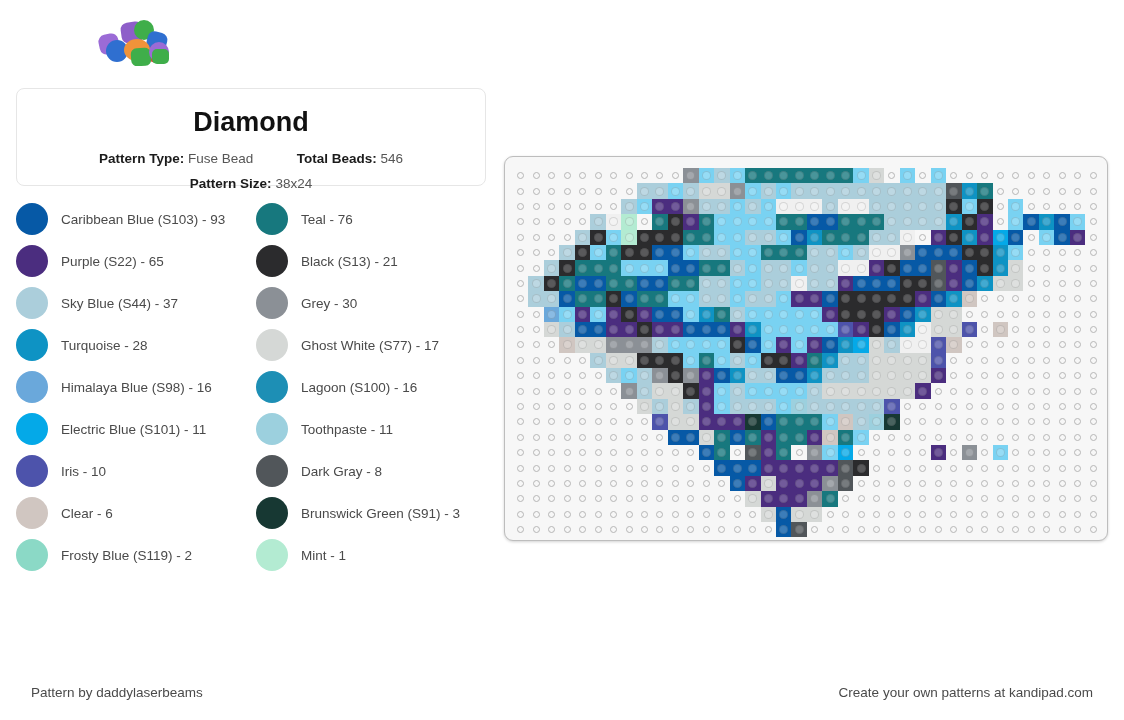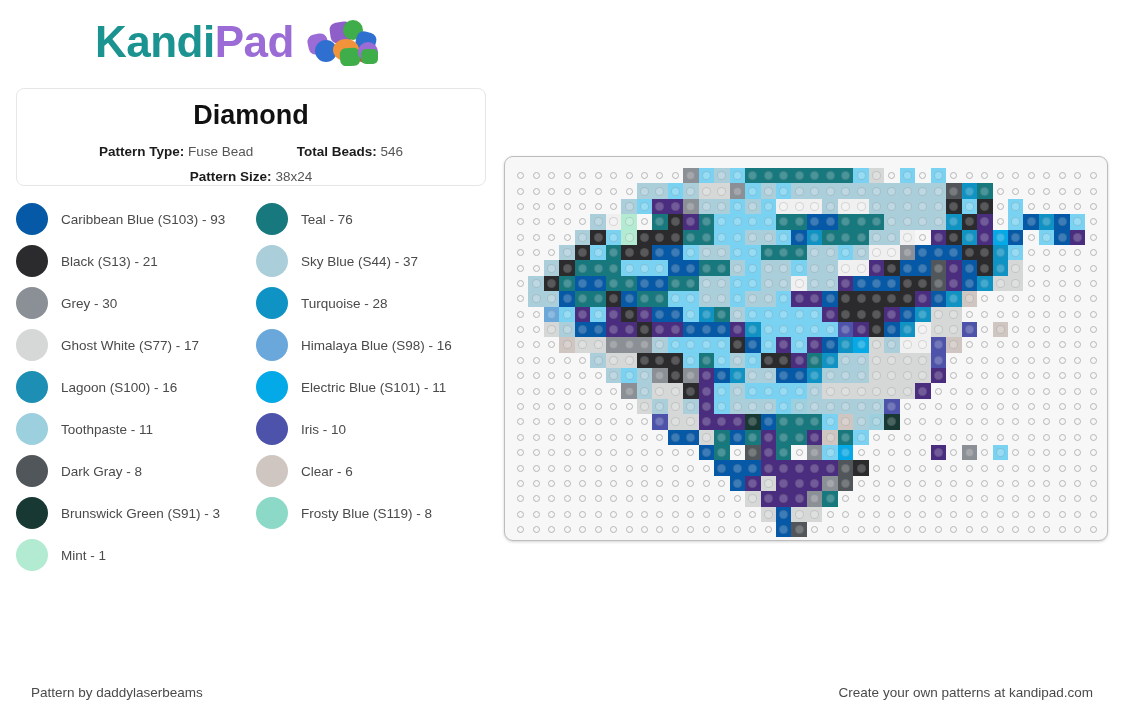--- a/index.html
+++ b/index.html
@@ -47,21 +47,21 @@
     border: 1px solid #e6e6e6;
     border-radius: 8px;
     background: #fff;
     text-align: center;
     padding-top: 11px;
   }
   .pattern-title {
     font-size: 27px;
     font-weight: 700;
     color: #111;
-    margin: 0 0 9px 0;
+    margin: 7px 0 9px 0;
     line-height: 1.15;
   }
   .meta-row {
     font-size: 13.5px;
     color: #555;
     line-height: 1.85;
   }
   .meta-row .lbl {
     font-weight: 700;
     color: #1b1b1b;
@@ -161,23 +161,20 @@
     right: 31px;
     top: 685px;
     font-size: 13.5px;
     color: #4a4a4a;
   }
 </style>
 </head>
 <body>
 
 <div class="logo-wrap">
-  <div class="logo-text">
-    <span class="logo-kandi">Kandi</span><span class="logo-pad">Pad</span>
-  </div>
   <svg class="logo-beads" viewBox="0 0 78 48">
     <rect x="4" y="16" width="20" height="20" rx="7" fill="#9b6bd6" transform="rotate(-12 14 26)"></rect>
     <rect x="26" y="4" width="22" height="21" rx="7" fill="#8e5ec9" transform="rotate(-8 37 14)"></rect>
     <circle cx="49" cy="12" r="10" fill="#3fae4a"></circle>
     <rect x="52" y="14" width="20" height="19" rx="7" fill="#2f6fd0" transform="rotate(14 62 23)"></rect>
     <circle cx="22" cy="33" r="11" fill="#2f6fd0"></circle>
     <ellipse cx="42" cy="32" rx="13" ry="11" fill="#f0933a"></ellipse>
     <rect x="54" y="27" width="19" height="18" rx="6" fill="#d9453c" transform="rotate(8 63 36)"></rect>
     <rect x="36" y="30" width="20" height="18" rx="6" fill="#3fae4a" transform="rotate(-4 46 39)"></rect>
     <circle cx="64" cy="34" r="10" fill="#9b6bd6"></circle>
@@ -203,20 +200,24 @@
 <div class="legend" id="legend">
     <div class="legend-item">
       <div class="swatch" style="background: rgb(6, 89, 166);"></div>
       <div class="legend-label">Caribbean Blue (S103) - 93</div>
     </div>
     <div class="legend-item">
       <div class="swatch" style="background: rgb(23, 120, 126);"></div>
       <div class="legend-label">Teal - 76</div>
     </div>
     <div class="legend-item">
+      <div class="swatch" style="background: rgb(75, 45, 127);"></div>
+      <div class="legend-label">Purple (S22) - 65</div>
+    </div>
+    <div class="legend-item">
       <div class="swatch" style="background: rgb(43, 43, 45);"></div>
       <div class="legend-label">Black (S13) - 21</div>
     </div>
     <div class="legend-item">
       <div class="swatch" style="background: rgb(171, 206, 219);"></div>
       <div class="legend-label">Sky Blue (S44) - 37</div>
     </div>
     <div class="legend-item">
       <div class="swatch" style="background: rgb(139, 144, 150);"></div>
       <div class="legend-label">Grey - 30</div>
@@ -256,21 +257,21 @@
     <div class="legend-item">
       <div class="swatch" style="background: rgb(208, 198, 193);"></div>
       <div class="legend-label">Clear - 6</div>
     </div>
     <div class="legend-item">
       <div class="swatch" style="background: rgb(23, 56, 51);"></div>
       <div class="legend-label">Brunswick Green (S91) - 3</div>
     </div>
     <div class="legend-item">
       <div class="swatch" style="background: rgb(139, 217, 198);"></div>
-      <div class="legend-label">Frosty Blue (S119) - 8</div>
+      <div class="legend-label">Frosty Blue (S119) - 2</div>
     </div>
     <div class="legend-item">
       <div class="swatch" style="background: rgb(179, 235, 210);"></div>
       <div class="legend-label">Mint - 1</div>
     </div>
   </div>
 
 <div class="board">
   <div class="grid" id="grid">
       <div class="cell empty"></div>

